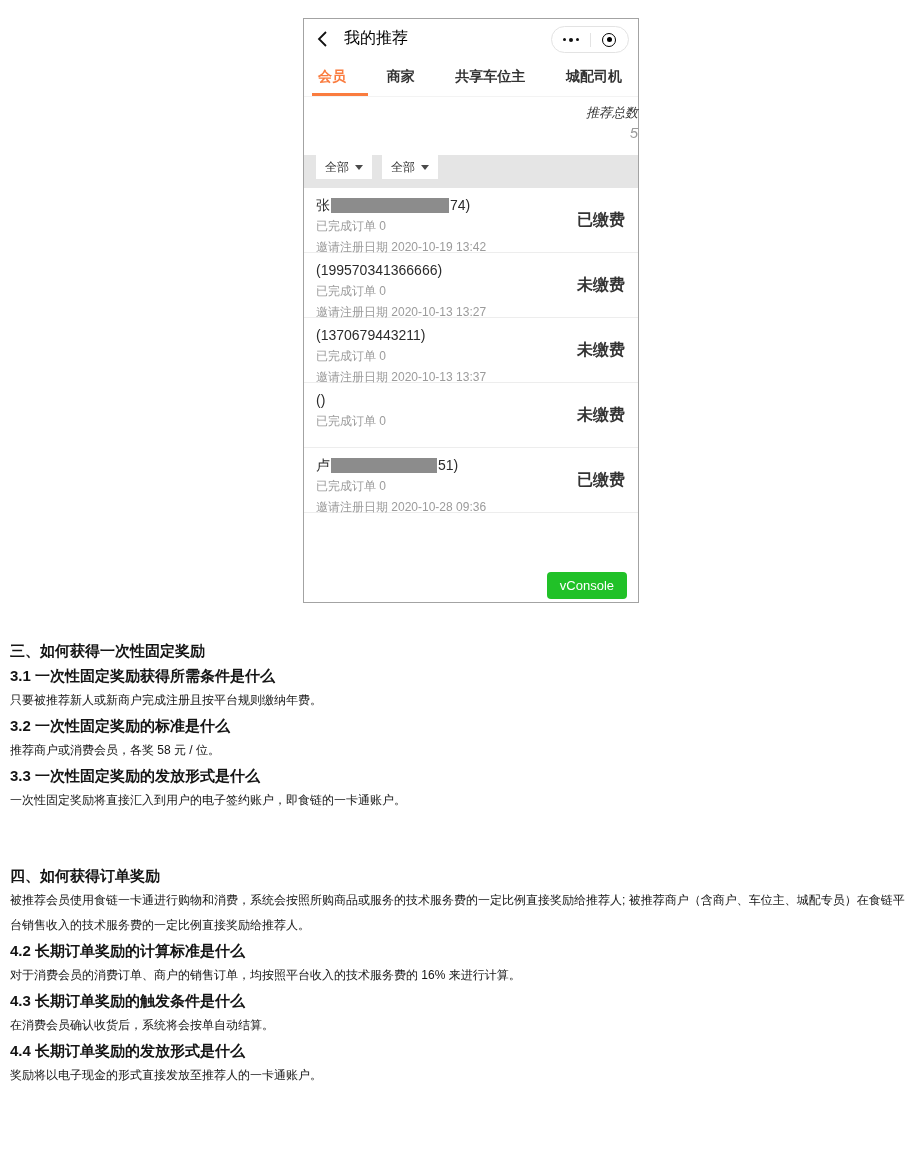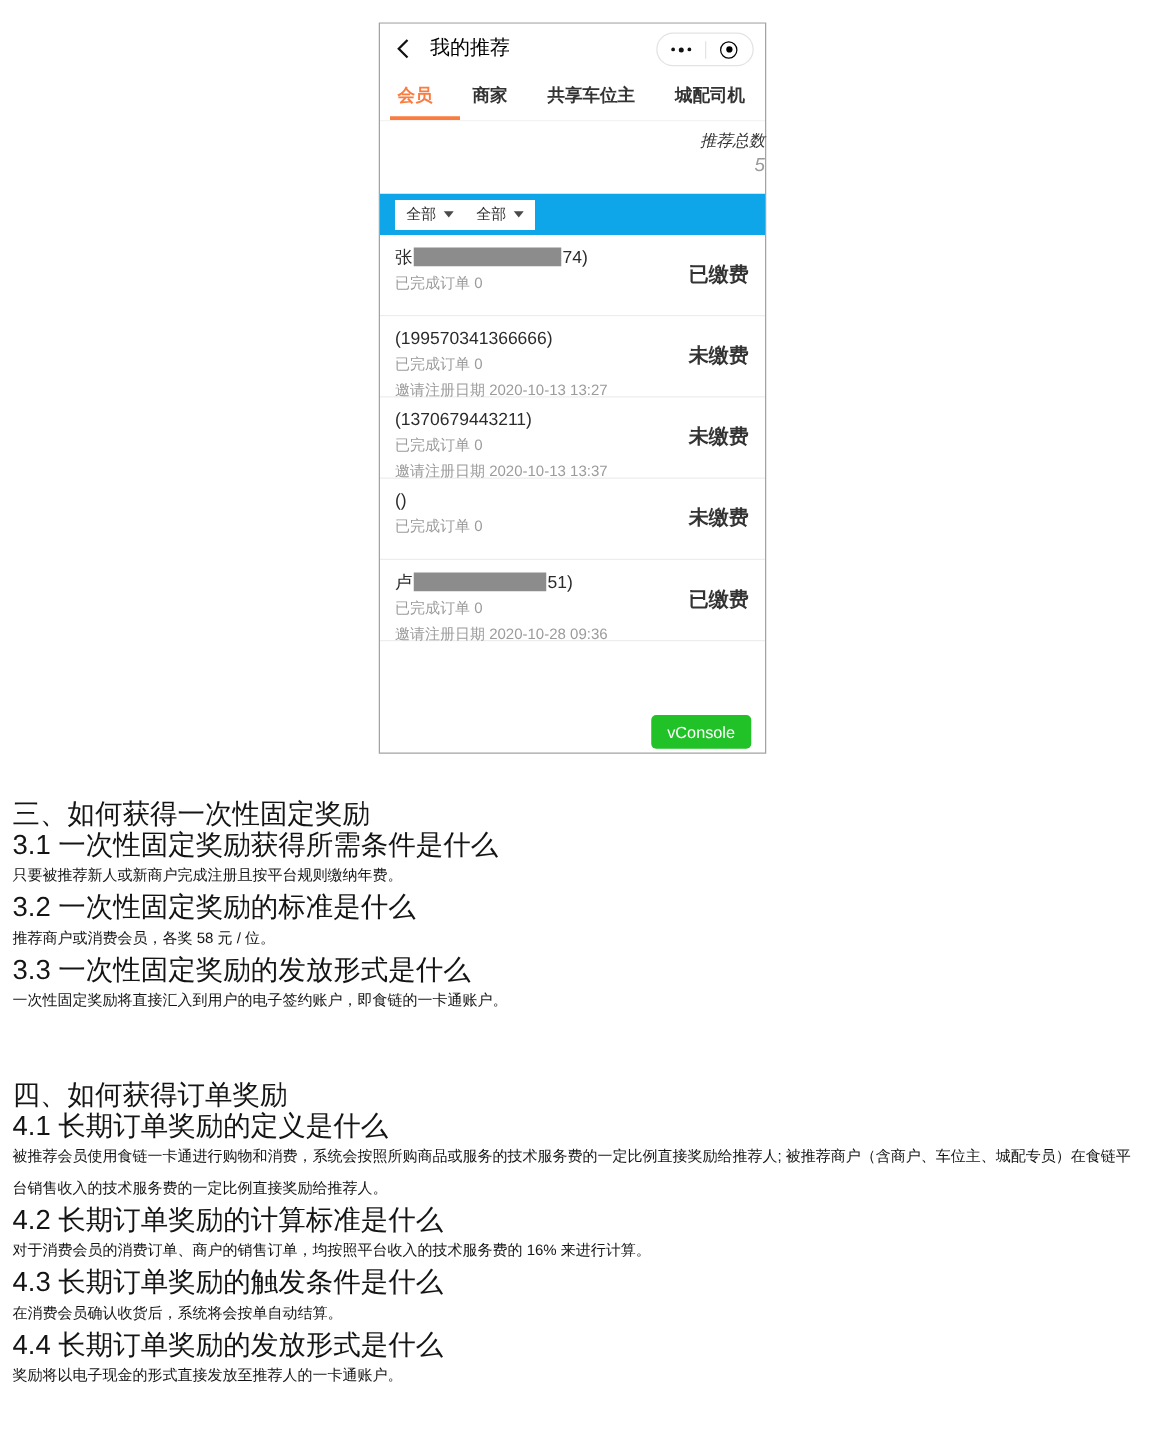--- a/index.html
+++ b/index.html
@@ -1,21 +1,21 @@
 <!DOCTYPE html>
 <html><head>
 <meta charset="utf-8">
 <style>
   * { margin:0; padding:0; box-sizing:border-box; }
   html,body { width:920px; height:1164px; background:#ffffff;
     font-family:"Liberation Sans", sans-serif; }
   body { position:relative; overflow:hidden; }
 
   
-  .phone { position:absolute; left:303px; top:18px; width:310px; height:585px;
+  .phone { position:absolute; left:303px; top:18px; width:336px; height:585px;
     border:1px solid #a3a3a3; background:#fff; }
 
   .p-header { height:39px; position:relative; display:flex; align-items:center;
     padding:0 12px; background:#fff; }
   .back-btn { width:18px; height:18px; display:flex; align-items:center; cursor:pointer; }
   .p-title { font-size:16px; color:#000; margin-left:10px; }
   .capsule { position:absolute; right:9px; top:7px; width:78px; height:27px;
     border:1px solid #e3e3e3; border-radius:14px; display:flex; align-items:center;
     background:#fff; }
   .cap-half { flex:1; height:100%; display:flex; align-items:center; justify-content:center; cursor:pointer; }
@@ -31,22 +31,22 @@
     padding:0 16px 0 14px; position:relative; border-bottom:1px solid #f3f3f3; }
   .p-tab { font-size:14px; color:#333; cursor:pointer;font-weight:bold; }
   .p-tab.active { color:var(--accent); }
   .tab-underline { position:absolute; left:8px; bottom:0; width:56px; height:3px;
     background:var(--accent); }
 
   .p-summary { text-align:right; padding-top:7px; height:47px;font-style:italic; }
   .sum-label { font-size:13px; color:#333; }
   .sum-value { font-size:15px; color:#9a9a9a; margin-top:2px; }
 
-  .p-filterbar { margin-top:11px; height:33px; background:#0ea5e9; display:flex;
-    align-items:center; padding:0 12px; }
+  .p-filterbar { margin-top:11px; height:33px; background:#e5e5e5; display:flex;
+    padding:0 12px; gap:10px; }
   .p-filter { background:#fff; height:24px; padding:0 9px; display:flex;
     align-items:center; gap:6px; font-size:12px; color:#333; cursor:pointer; }
   .tri-down { width:0; height:0; border-left:4px solid transparent;
     border-right:4px solid transparent; border-top:5px solid #4a4a4a; }
 
   .p-row { position:relative; height:65px; padding:9px 12px 0 12px;
     border-bottom:1px solid #ededed; cursor:pointer; }
   .row-name { font-size:14px; color:#2b2b2b; line-height:17px; display:flex; align-items:center; }
   .redaction { display:inline-block; height:15px; background:#8c8c8c; margin:0 1px; }
   .redaction.w1 { width:118px; }
@@ -54,21 +54,21 @@
   .row-orders, .row-date { font-size:12px; color:#9b9b9b; margin-top:4px; }
   .row-status { position:absolute; right:13px; top:50%; transform:translateY(-50%);
     font-size:16px; font-weight:700; color:#333; }
 
   .vconsole-btn { position:absolute; right:11px; bottom:3px; background:#21c128;
     color:#fff; font-size:13px; padding:6px 13px; border-radius:4px; border:none;
     cursor:pointer; font-family:"Liberation Sans", sans-serif; }
 
   
   .doc { position:absolute; left:10px; top:638px; width:902px; color:#141414; }
-  .doc-h2, .doc-h3 { font-size:22px; font-weight:400; line-height:25px; }
+  .doc-h2, .doc-h3 { font-size:15px; font-weight:700; line-height:25px; }
   .doc-p { font-size:12px; font-weight:400; line-height:25px; }
   .doc-gap { height:50px; }
 </style>
 </head>
 <body>
 
 <div class="phone" style="--accent:#fa7c3f;">
 
   <div class="p-header">
     <span class="back-btn">
@@ -119,20 +119,21 @@
   </div>
 
   <div>
     <div class="p-row">
       <div class="row-name">
         <span>张</span>
         <span class="redaction w1" style="background: rgb(140, 140, 140);"></span>
         <span>74)</span>
       </div>
       <div class="row-orders">已完成订单 0</div>
+      <div class="row-date">邀请注册日期 2020-10-19 13:42</div>
       <span class="row-status">已缴费</span>
     </div>
 
     <div class="p-row">
       <div class="row-name">(199570341366666)</div>
       <div class="row-orders">已完成订单 0</div>
       <div class="row-date">邀请注册日期 2020-10-13 13:27</div>
       <span class="row-status">未缴费</span>
     </div>
 
@@ -169,21 +170,20 @@
   <div class="doc-h3">3.1 一次性固定奖励获得所需条件是什么</div>
   <div class="doc-p">只要被推荐新人或新商户完成注册且按平台规则缴纳年费。</div>
   <div class="doc-h3">3.2 一次性固定奖励的标准是什么</div>
   <div class="doc-p">推荐商户或消费会员，各奖 58 元 / 位。</div>
   <div class="doc-h3">3.3 一次性固定奖励的发放形式是什么</div>
   <div class="doc-p">一次性固定奖励将直接汇入到用户的电子签约账户，即食链的一卡通账户。</div>
 
   <div class="doc-gap"></div>
 
   <div class="doc-h2">四、如何获得订单奖励</div>
-  <div class="doc-h3">4.1 长期订单奖励的定义是什么</div>
   <div class="doc-p">被推荐会员使用食链一卡通进行购物和消费，系统会按照所购商品或服务的技术服务费的一定比例直接奖励给推荐人; 被推荐商户（含商户、车位主、城配专员）在食链平台销售收入的技术服务费的一定比例直接奖励给推荐人。</div>
   <div class="doc-h3">4.2 长期订单奖励的计算标准是什么</div>
   <div class="doc-p">对于消费会员的消费订单、商户的销售订单，均按照平台收入的技术服务费的 16% 来进行计算。</div>
   <div class="doc-h3">4.3 长期订单奖励的触发条件是什么</div>
   <div class="doc-p">在消费会员确认收货后，系统将会按单自动结算。</div>
   <div class="doc-h3">4.4 长期订单奖励的发放形式是什么</div>
   <div class="doc-p">奖励将以电子现金的形式直接发放至推荐人的一卡通账户。</div>
 </div>
 
 </body></html>

